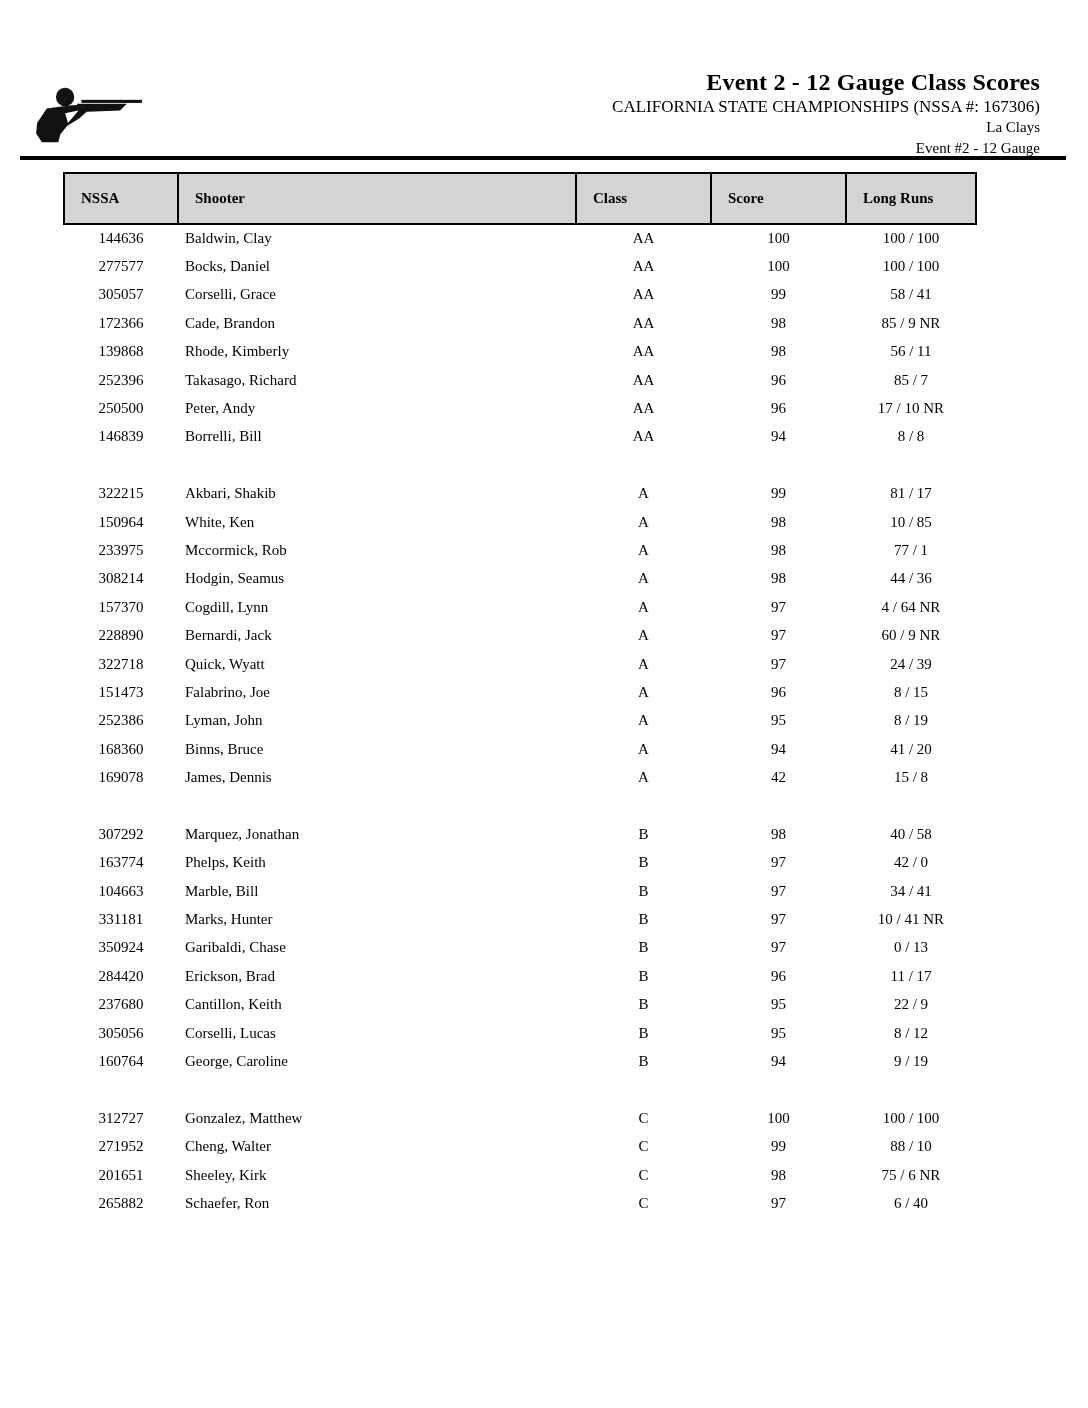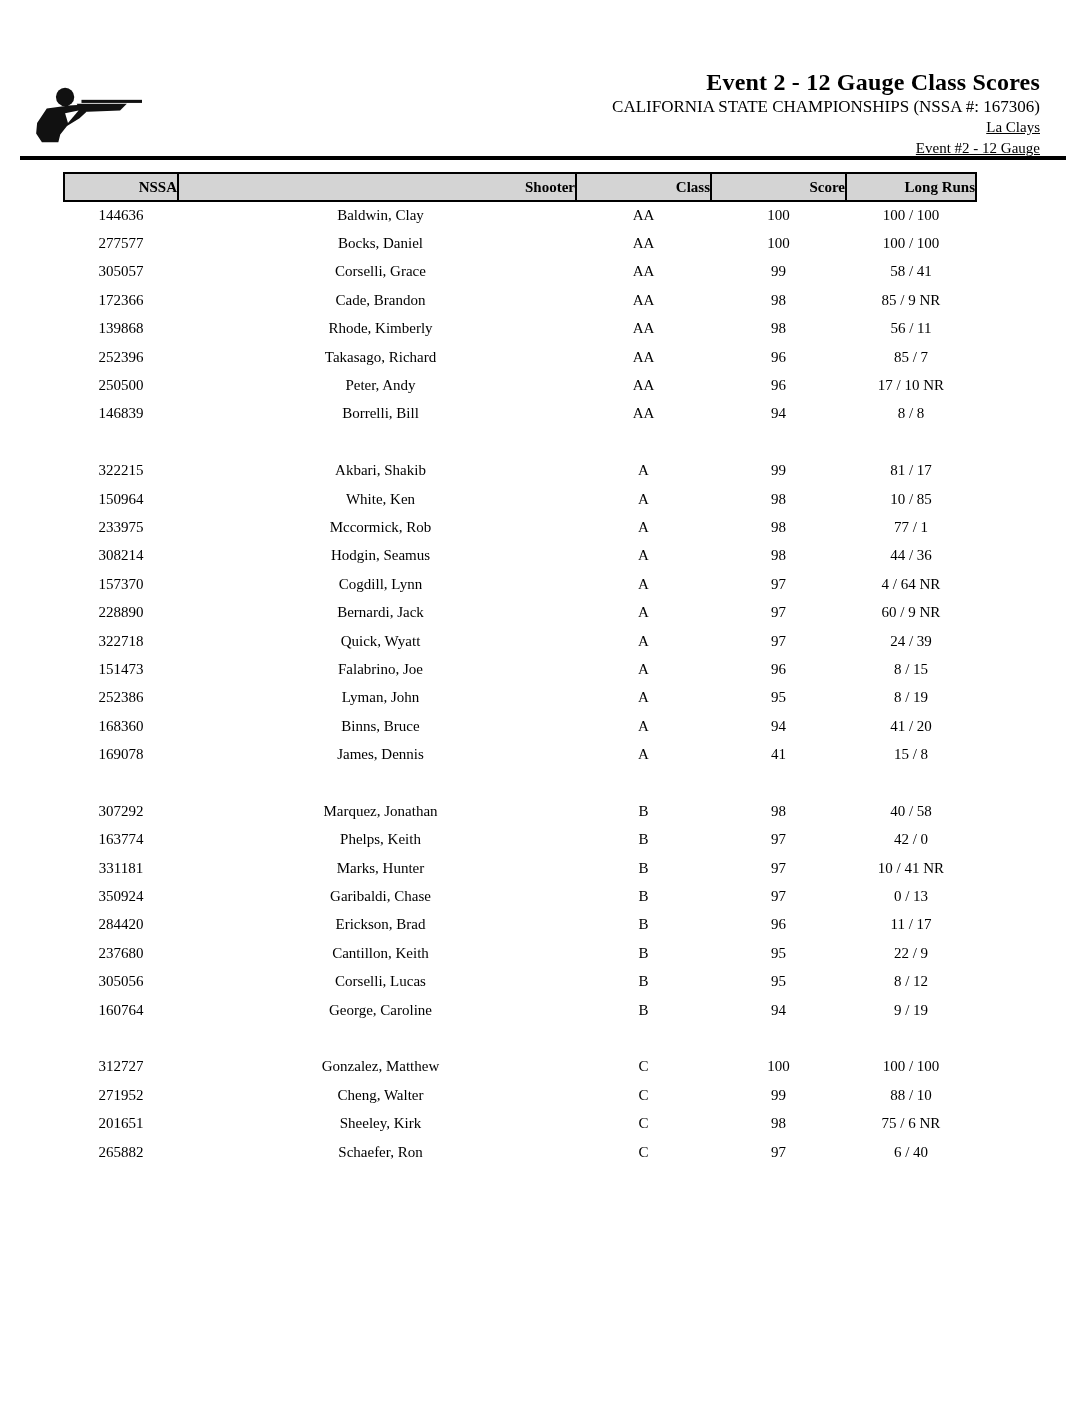--- a/index.html
+++ b/index.html
@@ -34,56 +34,55 @@
     letter-spacing: 0.2px;
   }
   .report-subtitle {
     font-size: 17px;
     line-height: 21px;
     text-align: right;
   }
   .report-meta {
     font-size: 15px;
     line-height: 21px;
-    text-decoration: underline;
   }
   .header-rule {
     position: absolute;
     left: 20px; top: 108px;
     width: 1046px; height: 4px;
     background: var(--rule-color, #000);
   }
   table.scores {
     position: absolute;
     left: 63px; top: 124px;
     border-collapse: collapse;
     table-layout: fixed;
   }
   table.scores th {
     background: var(--header-bg, #d4d4d4);
     border: 2px solid #000;
     font-size: 15px;
     font-weight: bold;
     height: 28px;
-    text-align: right;
-    padding: 0;
+    text-align: left;
+    padding: 16px;
     font-family: Liberation Serif, serif;
   }
   table.scores td {
     font-size: 15px;
     height: 28.4px;
     padding: 0;
     vertical-align: middle;
     white-space: nowrap;
   }
   table.scores td.c-nssa,
   table.scores td.c-class,
   table.scores td.c-score,
   table.scores td.c-runs { text-align: center; }
-  table.scores td.c-shooter { text-align: center; padding-left: 7px; }
+  table.scores td.c-shooter { text-align: left; padding-left: 7px; }
   table.scores tr.spacer td { height: 28.4px; }
 </style>
 </head>
 <body>
 
 <div class="page">
 
   <div class="logo">
     <svg viewBox="0 0 125 85" xmlns="http://www.w3.org/2000/svg" aria-hidden="true">
       <circle cx="46" cy="30" r="9.5" fill="#111"></circle>
@@ -247,39 +246,46 @@
           <td class="c-nssa">168360</td>
           <td class="c-shooter">Binns, Bruce</td>
           <td class="c-class">A</td>
           <td class="c-score">94</td>
           <td class="c-runs">41 / 20</td>
         </tr>
         <tr>
           <td class="c-nssa">169078</td>
           <td class="c-shooter">James, Dennis</td>
           <td class="c-class">A</td>
-          <td class="c-score">41</td>
+          <td class="c-score">42</td>
           <td class="c-runs">15 / 8</td>
         </tr>
         <tr class="spacer">
           <td colspan="5"></td>
         </tr>
         <tr>
           <td class="c-nssa">307292</td>
           <td class="c-shooter">Marquez, Jonathan</td>
           <td class="c-class">B</td>
           <td class="c-score">98</td>
           <td class="c-runs">40 / 58</td>
         </tr>
         <tr>
           <td class="c-nssa">163774</td>
           <td class="c-shooter">Phelps, Keith</td>
           <td class="c-class">B</td>
           <td class="c-score">97</td>
           <td class="c-runs">42 / 0</td>
+        </tr>
+        <tr>
+          <td class="c-nssa">104663</td>
+          <td class="c-shooter">Marble, Bill</td>
+          <td class="c-class">B</td>
+          <td class="c-score">97</td>
+          <td class="c-runs">34 / 41</td>
         </tr>
         <tr>
           <td class="c-nssa">331181</td>
           <td class="c-shooter">Marks, Hunter</td>
           <td class="c-class">B</td>
           <td class="c-score">97</td>
           <td class="c-runs">10 / 41 NR</td>
         </tr>
         <tr>
           <td class="c-nssa">350924</td>

